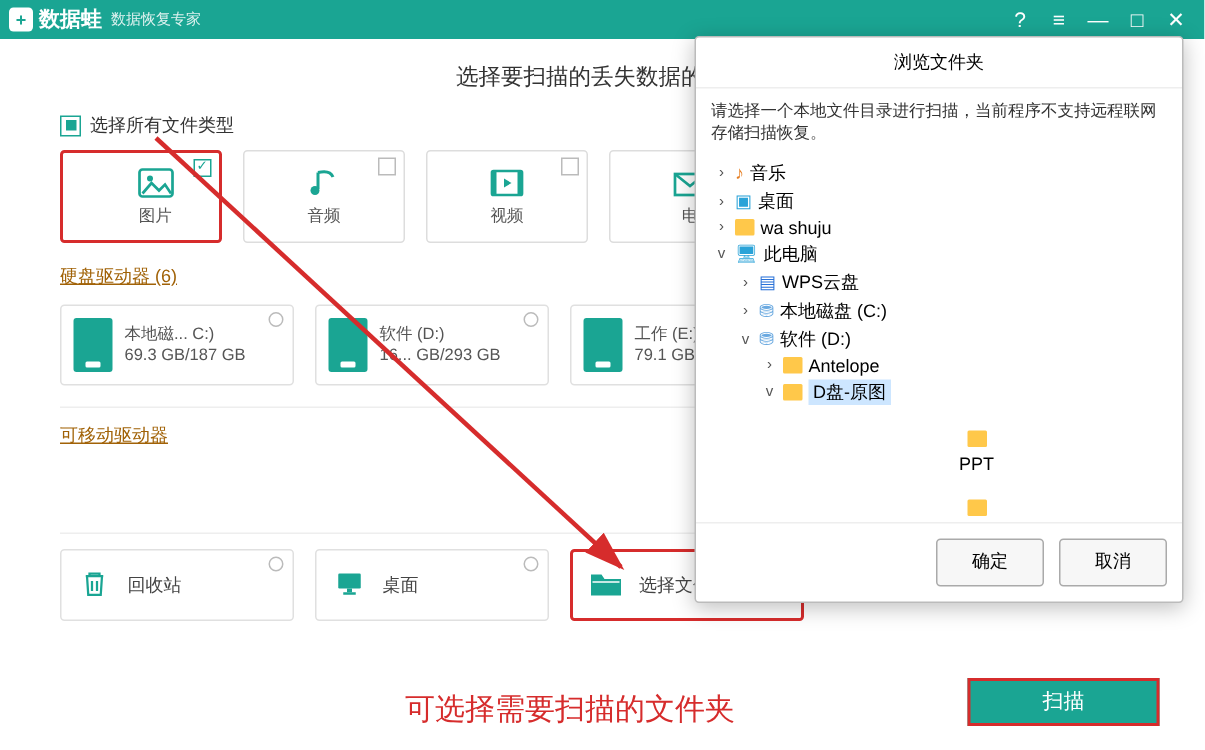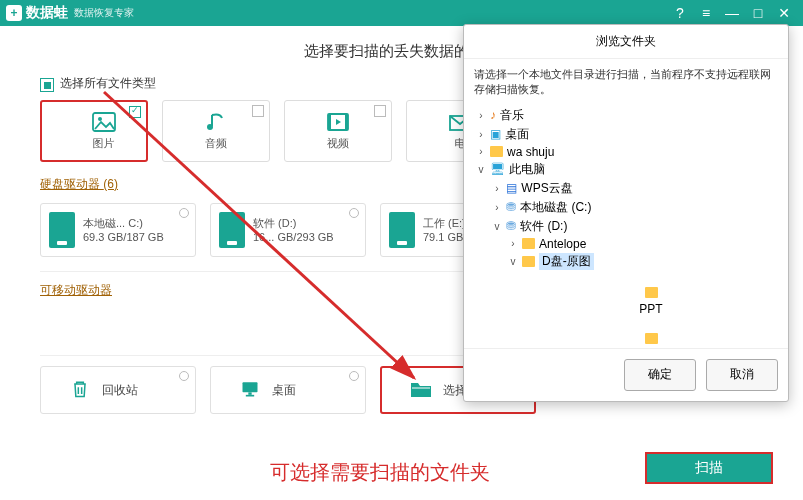--- a/index.html
+++ b/index.html
@@ -5,40 +5,40 @@
 * { margin: 0; padding: 0; box-sizing: border-box; }
 body { font-family: "Microsoft YaHei", Arial, sans-serif; width: 803px; height: 500px; background: #fff; overflow: hidden; position: relative; font-size: 12px; }
 .titlebar { height: 26px; background: #1aa593; display: flex; align-items: center; color: #fff; padding: 0 6px; }
 .logo { display: flex; align-items: center; gap: 4px; font-weight: bold; font-size: 14px; }
 .logo-icon { width: 16px; height: 16px; background: #fff; border-radius: 3px; display: flex; align-items: center; justify-content: center; color: #1aa593; font-weight: bold; font-size: 12px; }
 .tagline { font-size: 10px; margin-left: 6px; opacity: .85; }
 .tb-spacer { flex: 1; }
 .tb-btn { width: 26px; height: 26px; display: flex; align-items: center; justify-content: center; cursor: pointer; font-size: 14px; }
 .main { padding: 10px 40px 0 40px; }
 .header-text { text-align: center; font-size: 15px; color: #333; margin: 6px 0 14px; }
-.all-types { display: flex; align-items: flex-end; gap: 6px; color: #333; margin-bottom: 8px; }
+.all-types { display: flex; align-items: center; gap: 6px; color: #333; margin-bottom: 8px; }
 .chk { width: 14px; height: 14px; border: 1.5px solid #1aa593; display: inline-flex; align-items: center; justify-content: center; }
 .chk.on::after { content: ""; width: 7px; height: 7px; background: #1aa593; }
 .type-row { display: flex; gap: 14px; margin-bottom: 14px; }
 .type-card { width: 108px; height: 62px; border: 1px solid #ddd; border-radius: 3px; position: relative; display: flex; flex-direction: column; align-items: center; justify-content: center; gap: 4px; cursor: pointer; color: #1aa593; }
 .type-card.red { border: 2.5px solid #d62c2c; padding-left: 19px; }
 .type-card .tc-check { position: absolute; top: 4px; right: 5px; width: 12px; height: 12px; border: 1px solid #bbb; }
 .type-card.red .tc-check { border-color: #1aa593; }
 .type-card.red .tc-check::after { content: "✓"; color: #1aa593; font-size: 9px; position: absolute; top: -2px; left: 1px; }
 .tc-label { color: #555; font-size: 11px; }
 .hdr-sec { color: #a16207; margin: 10px 0; font-size: 12px; text-decoration: underline; }
 .drive-row { display: flex; gap: 14px; margin-bottom: 14px; }
 .drive-card { width: 156px; height: 54px; border: 1px solid #e0e0e0; border-radius: 3px; display: flex; align-items: center; gap: 8px; padding: 6px 8px; cursor: pointer; position: relative; }
 .drive-icon { width: 26px; height: 36px; background: #1aa593; border-radius: 2px; position: relative; }
 .drive-icon::after { content: ""; position: absolute; bottom: 3px; left: 50%; transform: translateX(-50%); width: 10px; height: 4px; background: #fff; border-radius: 1px; }
 .drive-info { display: flex; flex-direction: column; color: #555; line-height: 1.3; font-size: 11px; }
 .radio-dot { position: absolute; top: 4px; right: 6px; width: 10px; height: 10px; border: 1px solid #bbb; border-radius: 50%; }
 .hr { height: 1px; background: #eee; margin: 6px 0 10px; }
 .loc-row { display: flex; gap: 14px; }
-.loc-card { width: 156px; height: 48px; border: 1px solid #e0e0e0; border-radius: 3px; display: flex; align-items: center; gap: 10px; padding: 6px 27px; cursor: pointer; color: #444; position: relative; }
+.loc-card { width: 156px; height: 48px; border: 1px solid #e0e0e0; border-radius: 3px; display: flex; align-items: center; gap: 10px; padding: 6px 10px; cursor: pointer; color: #444; position: relative; }
 .loc-card .radio-dot.sel { border-color: #1aa593; }
 .loc-card .radio-dot.sel::after { content: ""; position: absolute; inset: 2px; background: #1aa593; border-radius: 50%; }
 .loc-card.red { border: 2.5px solid #d62c2c; }
 .loc-icon { color: #1aa593; }
 .annot { position: absolute; left: 270px; bottom: 14px; color: #d62c2c; font-size: 20px; }
 .scan-btn { position: absolute; right: 30px; bottom: 16px; width: 128px; height: 32px; background: #1aa593; color: #fff; display: flex; align-items: center; justify-content: center; font-size: 14px; border: 2.5px solid #d62c2c; cursor: pointer; }
 .dialog { position: absolute; top: 24px; right: 14px; width: 326px; background: #fff; border: 1px solid #bbb; box-shadow: 0 3px 14px rgba(0,0,0,.25); border-radius: 3px; z-index: 10; }
 .dlg-title { padding: 8px 24px; font-size: 12px; border-bottom: 1px solid #eee; text-align: center; }
 .dlg-hint { padding: 8px 10px 4px; font-size: 11px; color: #333; line-height: 1.4; }
 .tree { padding: 4px 10px 8px; height: 246px; overflow: auto; font-size: 12px; }

